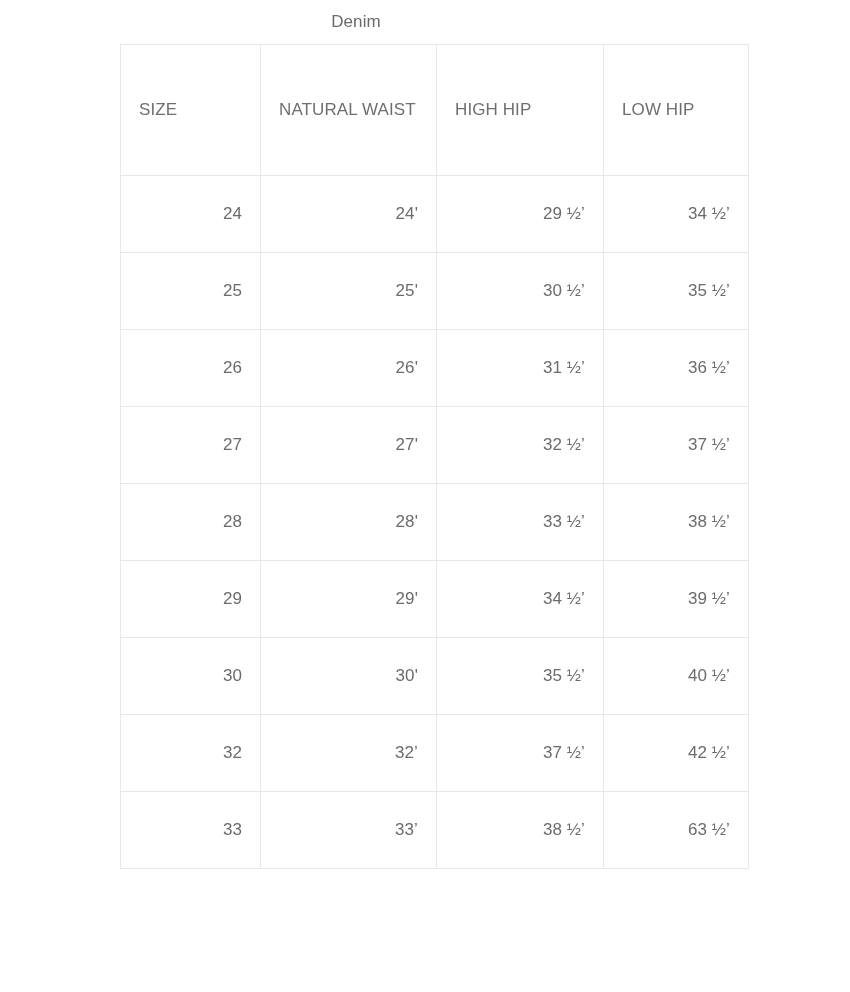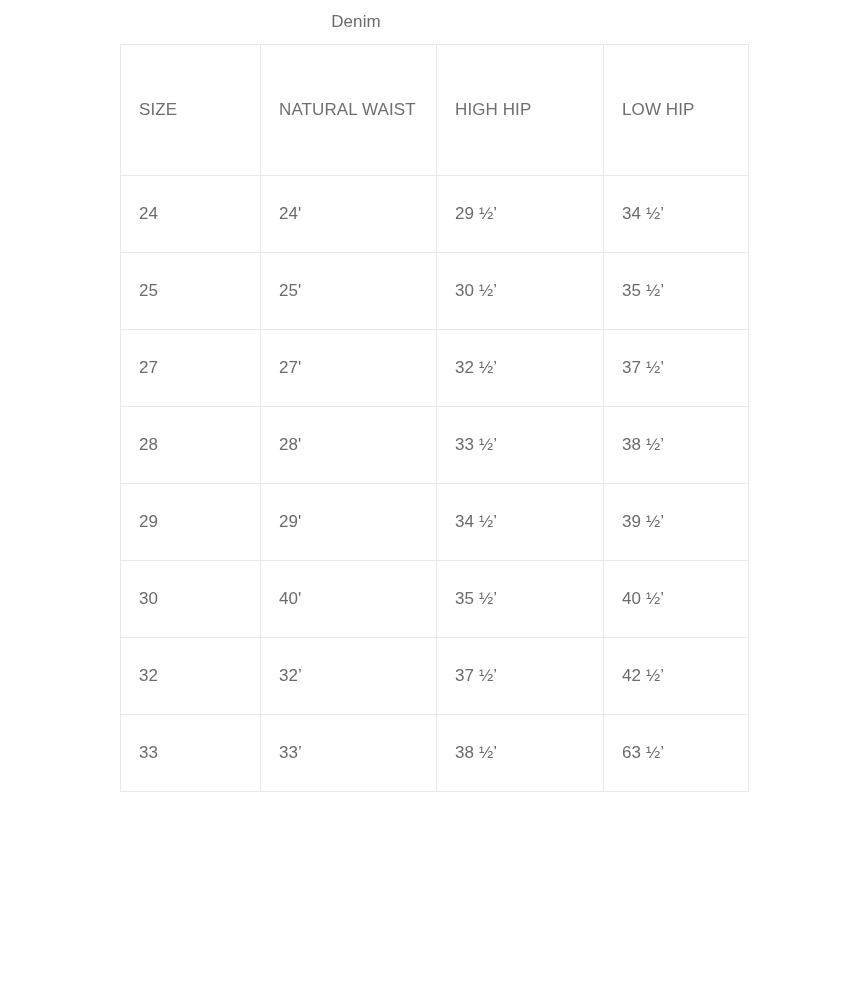--- a/index.html
+++ b/index.html
@@ -67,20 +67,21 @@
 
   table.size-table thead th {
     height: 130px;
     line-height: 32px;
     color: #6f6f6f;
   }
 
   table.size-table tbody td {
     height: 76px;
     line-height: 24px;
+    text-align: right;
   }
 
   .hdr-text {
     display: block;
   }
 </style>
 </head>
 <body>
 
 <div class="page">
@@ -118,40 +119,46 @@
             <td>29 ½’</td>
             <td>34 ½’</td>
           </tr>
           <tr>
             <td>25</td>
             <td>25'</td>
             <td>30 ½’</td>
             <td>35 ½’</td>
           </tr>
           <tr>
+            <td>26</td>
+            <td>26'</td>
+            <td>31 ½’</td>
+            <td>36 ½’</td>
+          </tr>
+          <tr>
             <td>27</td>
             <td>27'</td>
             <td>32 ½’</td>
             <td>37 ½’</td>
           </tr>
           <tr>
             <td>28</td>
             <td>28'</td>
             <td>33 ½’</td>
             <td>38 ½’</td>
           </tr>
           <tr>
             <td>29</td>
             <td>29'</td>
             <td>34 ½’</td>
             <td>39 ½’</td>
           </tr>
           <tr>
             <td>30</td>
-            <td>40'</td>
+            <td>30'</td>
             <td>35 ½’</td>
             <td>40 ½’</td>
           </tr>
           <tr>
             <td>32</td>
             <td>32’</td>
             <td>37 ½’</td>
             <td>42 ½’</td>
           </tr>
           <tr>

